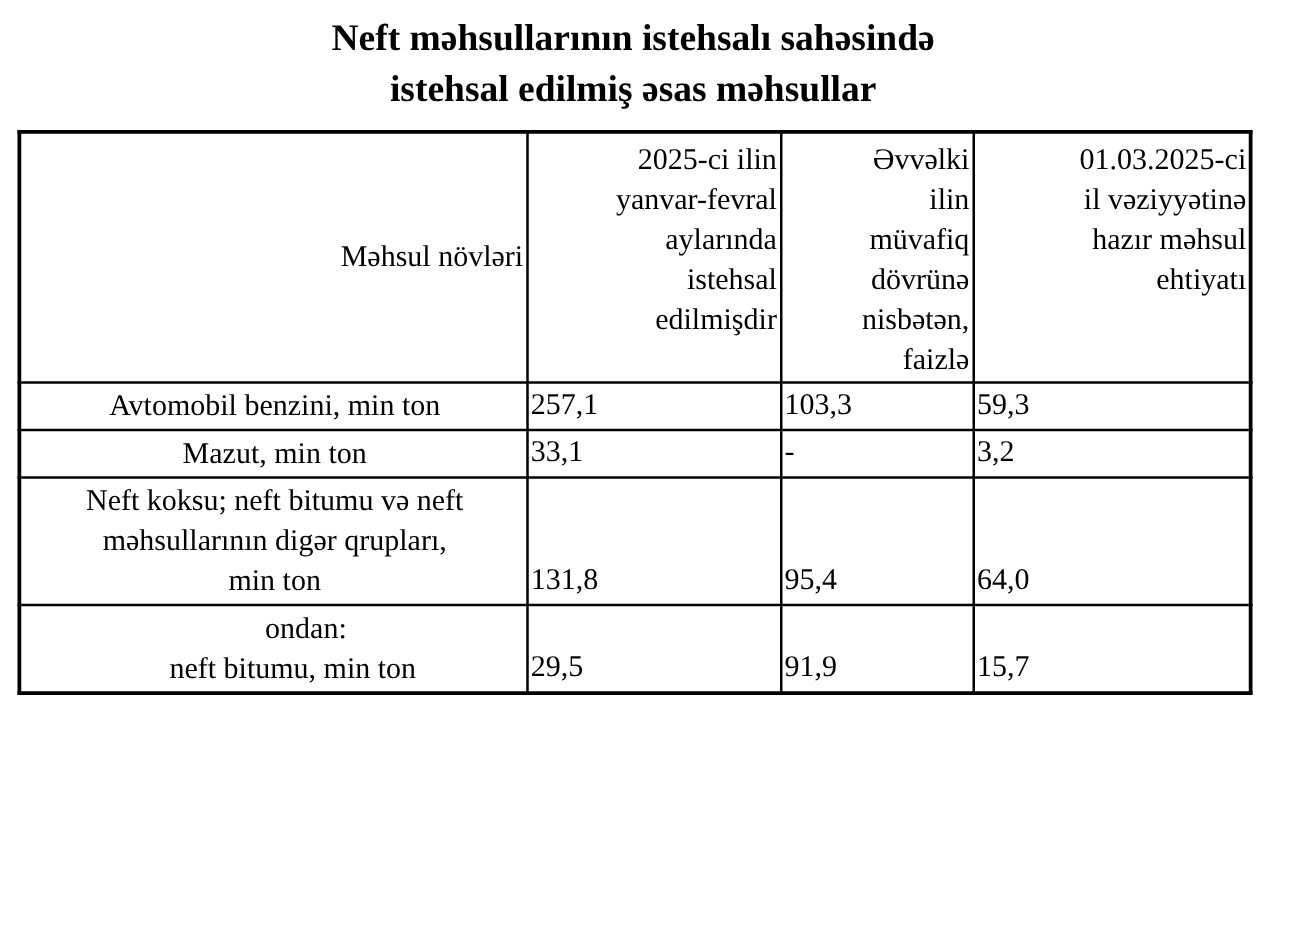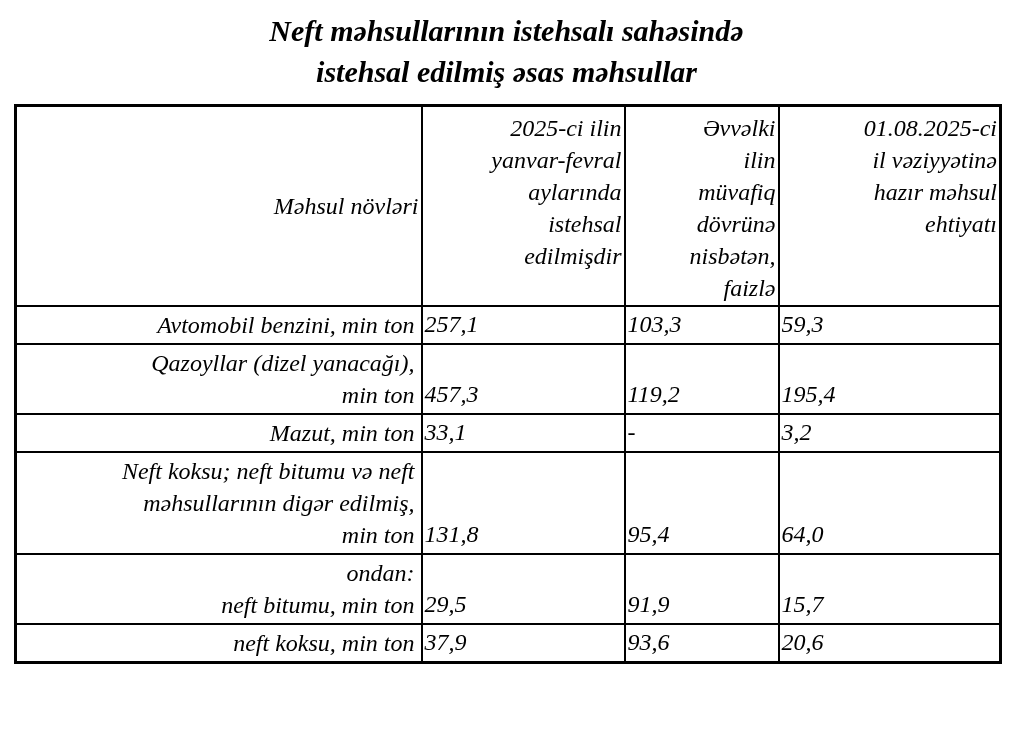--- a/index.html
+++ b/index.html
@@ -9,21 +9,20 @@
     width: 1031px;
     height: 754px;
     font-family: "Liberation Serif", "DejaVu Serif", serif;
     color: #000000;
     overflow: hidden;
   }
   .page {
     width: 899px;
     height: 754px;
     background: #ffffff;
-    font-style: italic;
   }
   .title {
     width: 985px;
     margin: 0 0 0 14px;
     padding-top: 10px;
     text-align: center;
     font-weight: bold;
     font-size: 30px;
     line-height: 41px;
     white-space: pre-line;
@@ -47,21 +46,21 @@
     text-align: right;
     vertical-align: top;
     padding: 5px 2px 0 2px;
     white-space: pre-line;
   }
   th.products-col {
     vertical-align: middle;
     padding: 0 2px;
   }
   td.label {
-    text-align: right;
+    text-align: center;
     vertical-align: top;
     padding: 2px 6px 2px 8px;
     white-space: pre-line;
   }
   td.num {
     vertical-align: bottom;
     padding: 0 10px 3px 2px;
     white-space: nowrap;
   }
   tr.r-single { height: 38px; }
@@ -98,69 +97,56 @@
 yanvar-fevral
 aylarında
 istehsal
 edilmişdir</th>
         <th>Əvvəlki
 ilin
 müvafiq
 dövrünə
 nisbətən,
 faizlə</th>
-        <th>01.08.2025-ci
+        <th>01.03.2025-ci
 il vəziyyətinə
 hazır məhsul
 ehtiyatı</th>
       </tr>
 
       <tr class="r-single">
         <td class="label">Avtomobil benzini, min ton</td>
         <td class="num">257,1</td>
         <td class="num">103,3</td>
         <td class="num">59,3</td>
       </tr>
 
 
-      <tr class="r-double">
-        <td class="label">Qazoyllar (dizel yanacağı),
-min ton</td>
-        <td class="num">457,3</td>
-        <td class="num">119,2</td>
-        <td class="num">195,4</td>
-      </tr>
 
       <tr class="r-single">
         <td class="label">Mazut, min ton</td>
         <td class="num">33,1</td>
         <td class="num">-</td>
         <td class="num">3,2</td>
       </tr>
 
 
       <tr class="r-triple">
         <td class="label">Neft koksu; neft bitumu və neft
-məhsullarının digər edilmiş,
+məhsullarının digər qrupları,
 min ton</td>
         <td class="num">131,8</td>
         <td class="num">95,4</td>
         <td class="num">64,0</td>
       </tr>
 
       <tr class="r-group">
         <td class="label indent-group">ondan:
 neft bitumu, min ton</td>
         <td class="num">29,5</td>
         <td class="num">91,9</td>
         <td class="num">15,7</td>
       </tr>
 
-      <tr class="r-single">
-        <td class="label indent-sub">neft koksu, min ton</td>
-        <td class="num">37,9</td>
-        <td class="num">93,6</td>
-        <td class="num">20,6</td>
-      </tr>
     </tbody>
   </table>
 
 </div>
 
 </body></html>

